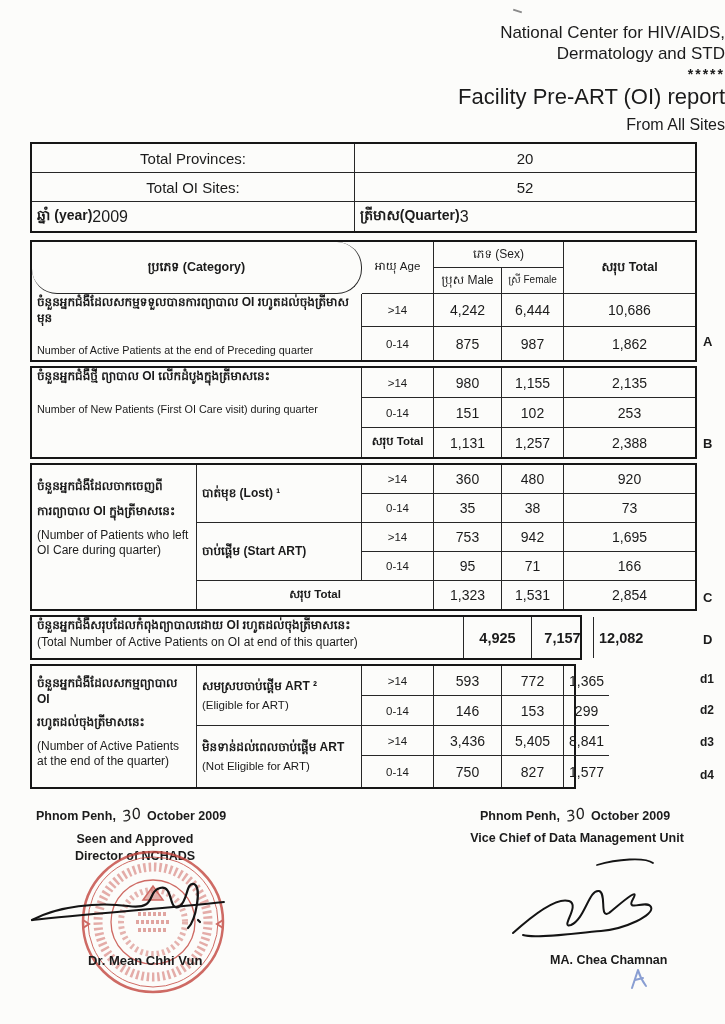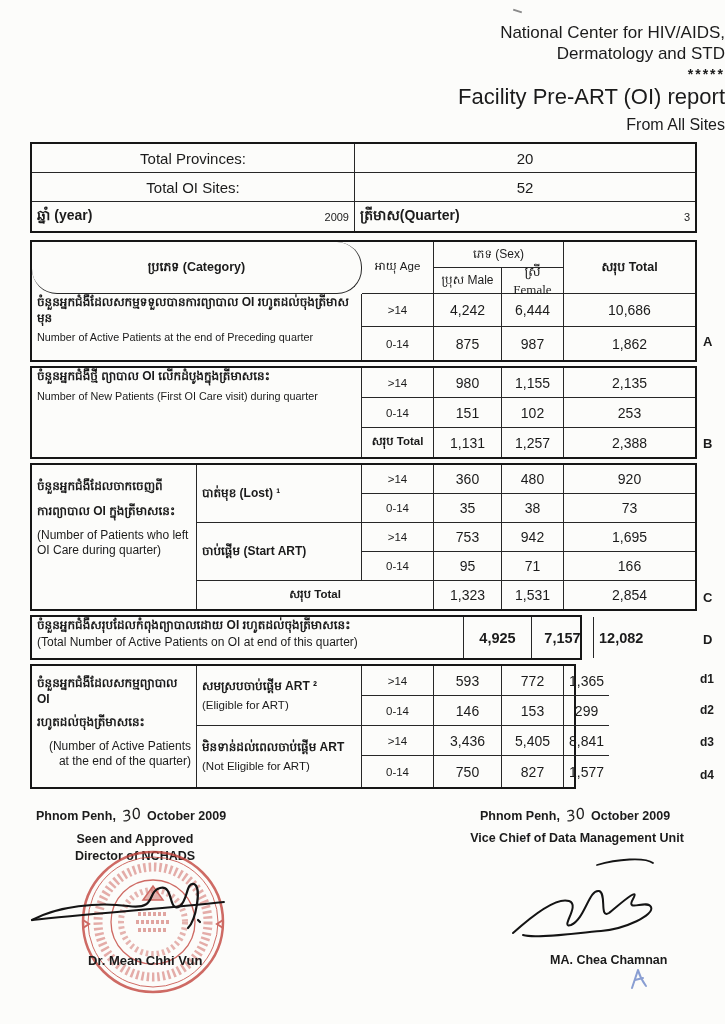--- a/index.html
+++ b/index.html
@@ -14,34 +14,34 @@
   .stars{font-size:14px;font-weight:bold;letter-spacing:2px;margin-top:1px;}
   .t2{font-size:22px;}
   .t3{font-size:16px;margin-top:4px;}
   
   .grid{position:absolute;display:grid;border:2px solid #161616;box-sizing:border-box;background:transparent;}
   .c{border-right:1px solid #272727;border-bottom:1px solid #272727;display:flex;
      align-items:center;justify-content:center;text-align:center;
      padding:1px 5px;box-sizing:border-box;font-size:13px;}
   .nr{border-right:none;}
   .nb{border-bottom:none;}
-  .left{justify-content:flex-start;text-align:left;align-items:flex-start;flex-direction:column;row-gap:5px;}
+  .left{justify-content:flex-start;text-align:left;align-items:flex-start;flex-direction:column;row-gap:18px;}
   .vcenter{justify-content:center;}
   .khsmall{font-weight:bold;font-size:12px;line-height:1.3;}
   .en{font-size:10.8px;font-weight:normal;line-height:1.25;}
   .num{font-size:14px;}
   .numb{font-size:14.5px;font-weight:bold;}
   .age{font-size:11.5px;}
   .hdr{font-weight:bold;font-size:12.5px;}
   
   .sumlabel{font-size:15px;}
   .sumval{font-size:15px;}
   .yearcell{display:flex;flex-direction:row;align-items:center;width:100%;}
   .smalllbl{font-weight:bold;font-size:14px;white-space:nowrap;}
-  .bigval{flex:1;text-align:right;font-size:11px;}
+  .bigval{flex:1;text-align:left;font-size:16px;}
   
   .marker{position:absolute;font-weight:bold;font-size:13px;}
   
   .dateline{position:absolute;display:flex;align-items:baseline;column-gap:6px;
             font-weight:bold;font-size:12.5px;white-space:nowrap;}
   .handwrite{display:inline-block;font-size:15px;font-weight:normal;
              transform:rotate(-12deg) skewX(-8deg);font-family:"DejaVu Sans",sans-serif;color:#222;}
   .sigtitle{position:absolute;text-align:center;font-weight:bold;font-size:12.5px;line-height:1.35;}
   .signame{position:absolute;font-weight:bold;font-size:13px;white-space:nowrap;}
   .speck{position:absolute;background:#8a8a8a;}
@@ -79,21 +79,21 @@
       </div>
     </div>
   </div>
 
   <div class="grid" style="left:30px;top:240px;width:667px;grid-template-columns:330px 72px 68px 62px 1fr;grid-template-rows:26px 26px 33px 33px;">
     <div class="c hdr" style="grid-column:1;grid-row:1/3;border-radius:25px;">ប្រភេទ (Category)</div>
     <div class="c hdr" style="grid-column:2;grid-row:1/3;font-weight:normal;font-size:11.5px;">អាយុ Age</div>
     <div class="c" style="grid-column:3/5;grid-row:1;font-size:12px;">ភេទ (Sex)</div>
     <div class="c nr hdr" style="grid-column:5;grid-row:1/3;">សរុប Total</div>
     <div class="c" style="grid-column:3;grid-row:2;font-size:12px;">ប្រុស Male</div>
-    <div class="c" style="grid-column:4;grid-row:2;font-size:13px;font-family:Liberation Serif, serif;">ស្រី Female</div>
+    <div class="c" style="grid-column:4;grid-row:2;font-size:10px;">ស្រី Female</div>
     <div class="c left nb" style="grid-column:1;grid-row:3/5;">
       <span class="khsmall">ចំនួនអ្នកជំងឺដែលសកម្មទទួលបានការព្យាបាល OI រហូតដល់ចុងត្រីមាសមុន</span>
       <span class="en">Number of Active Patients at the end of Preceding quarter</span>
     </div>
     <div class="c age">&gt;14</div>
     <div class="c num">4,242</div>
     <div class="c num">6,444</div>
     <div class="c nr num">10,686</div>
     <div class="c nb age">0-14</div>
     <div class="c nb num">875</div>
@@ -157,21 +157,21 @@
     </div>
     <div class="c nb numb">4,925</div>
     <div class="c nb numb">7,157</div>
     <div class="c nr nb numb">12,082</div>
   </div>
 
   <div class="grid" style="left:30px;top:664px;width:546px;grid-template-columns:165px 165px 72px 68px 62px 1fr;grid-template-rows:30px 30px 30px 31px;">
     <div class="c left nb" style="grid-column:1;grid-row:1/5;row-gap:8px;padding-top:10px;">
       <span class="khsmall">ចំនួនអ្នកជំងឺដែលសកម្មព្យាបាល OI</span>
       <span class="khsmall">រហូតដល់ចុងត្រីមាសនេះ</span>
-      <span class="en" style="font-size:12px;text-align:right;">(Number of Active Patients at the end of the quarter)</span>
+      <span class="en" style="font-size:12px;">(Number of Active Patients at the end of the quarter)</span>
     </div>
     <div class="c left vcenter" style="grid-column:2;grid-row:1/3;row-gap:4px;">
       <span class="khsmall">សមស្របចាប់ផ្តើម ART ²</span>
       <span class="en" style="font-size:11.5px;">(Eligible for ART)</span>
     </div>
     <div class="c age">&gt;14</div>
     <div class="c num">593</div>
     <div class="c num">772</div>
     <div class="c nr num">1,365</div>
     <div class="c age">0-14</div>

